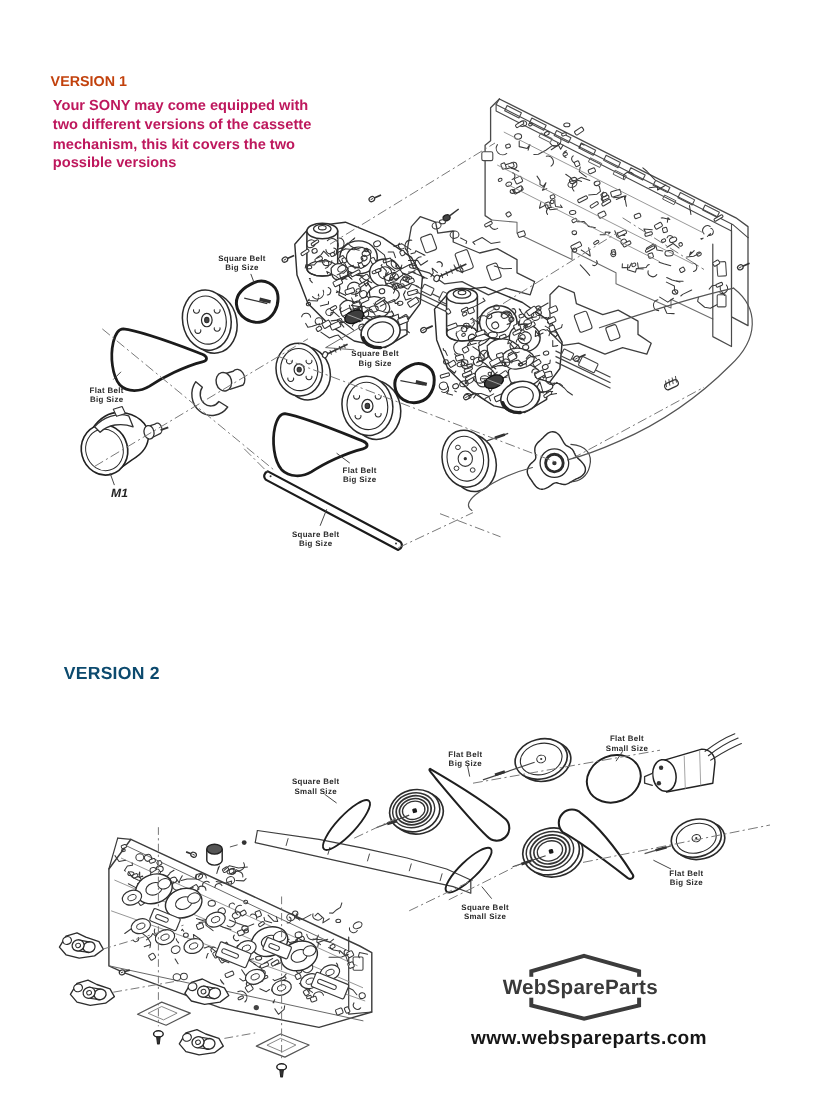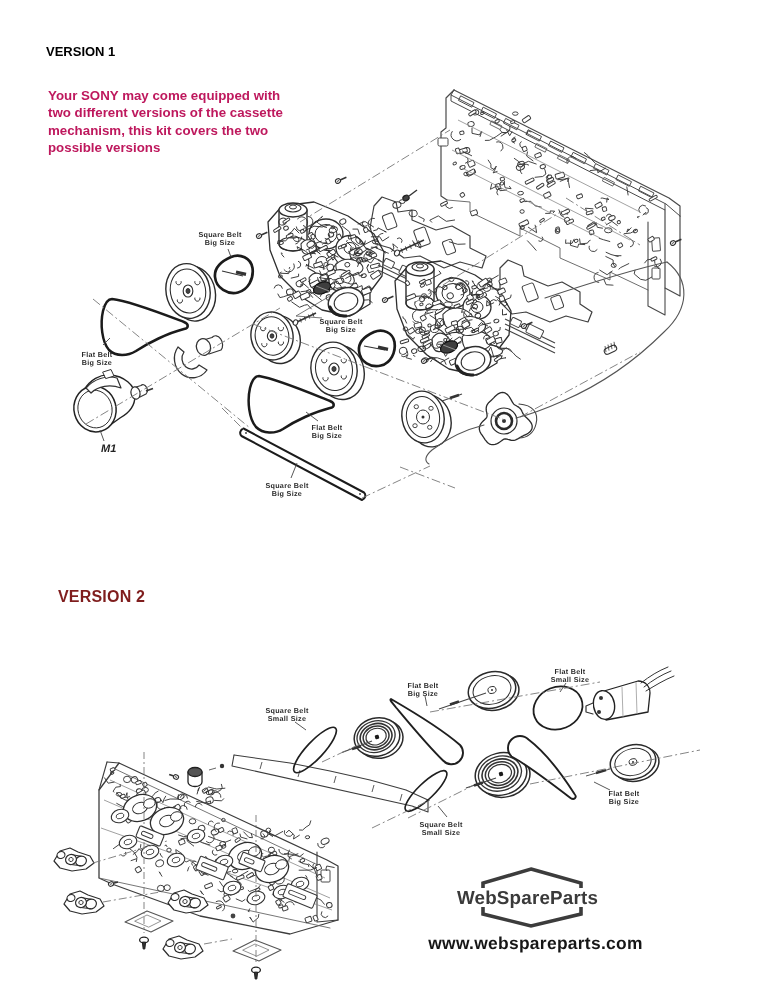--- a/index.html
+++ b/index.html
@@ -1,20 +1,20 @@
 <!DOCTYPE html>
 <html><head>
 <meta charset="utf-8">
 <style>
 html,body { margin:0; padding:0; background:#ffffff; width:759px; height:996px; overflow:hidden; }
 * { box-sizing:border-box; -webkit-font-smoothing:antialiased; }
 text { text-rendering:geometricPrecision; }
-.h1 { position:absolute; left:46px; top:44px; font:bold 13px "Liberation Sans",sans-serif; letter-spacing:0px; color:#000000; }
+.h1 { position:absolute; left:46px; top:66px; font:bold 13px "Liberation Sans",sans-serif; letter-spacing:0px; color:#c2410c; }
 .para { position:absolute; left:48px; top:87px; width:252px; font:bold 13.3px/17.3px "Liberation Sans",sans-serif; color:#be185d; letter-spacing:0px; }
-.h2 { position:absolute; left:58px; top:588px; font:bold 16px "Liberation Sans",sans-serif; letter-spacing:0.2px; color:#7f1d1d; }
+.h2 { position:absolute; left:58px; top:604px; font:bold 16px "Liberation Sans",sans-serif; letter-spacing:0.2px; color:#0c4a6e; }
 </style>
 </head>
 <body>
 <div class="h1">VERSION 1</div>
 <div class="para">Your SONY may come equipped with two different versions of the cassette mechanism, this kit covers the two possible versions</div>
 <div class="h2">VERSION 2</div>
 <svg width="759" height="996" viewBox="0 0 759 996" xmlns="http://www.w3.org/2000/svg" style="position:absolute;left:0;top:0;filter:blur(0.22px)">
 <path d="M 454 90 L 669 198 L 680 206 L 680 216" fill="none" stroke="#4a4a4a" stroke-width="1.2" stroke-linecap="round" stroke-linejoin="round"></path>
 <path d="M 454 90 L 451 95 L 666 204 L 680 216" fill="none" stroke="#4a4a4a" stroke-width="1.0" stroke-linecap="round" stroke-linejoin="round"></path>
 <path d="M 451 95 L 451 101 L 665 210 L 665 204" fill="none" stroke="#4a4a4a" stroke-width="1.0" stroke-linecap="round" stroke-linejoin="round"></path>

